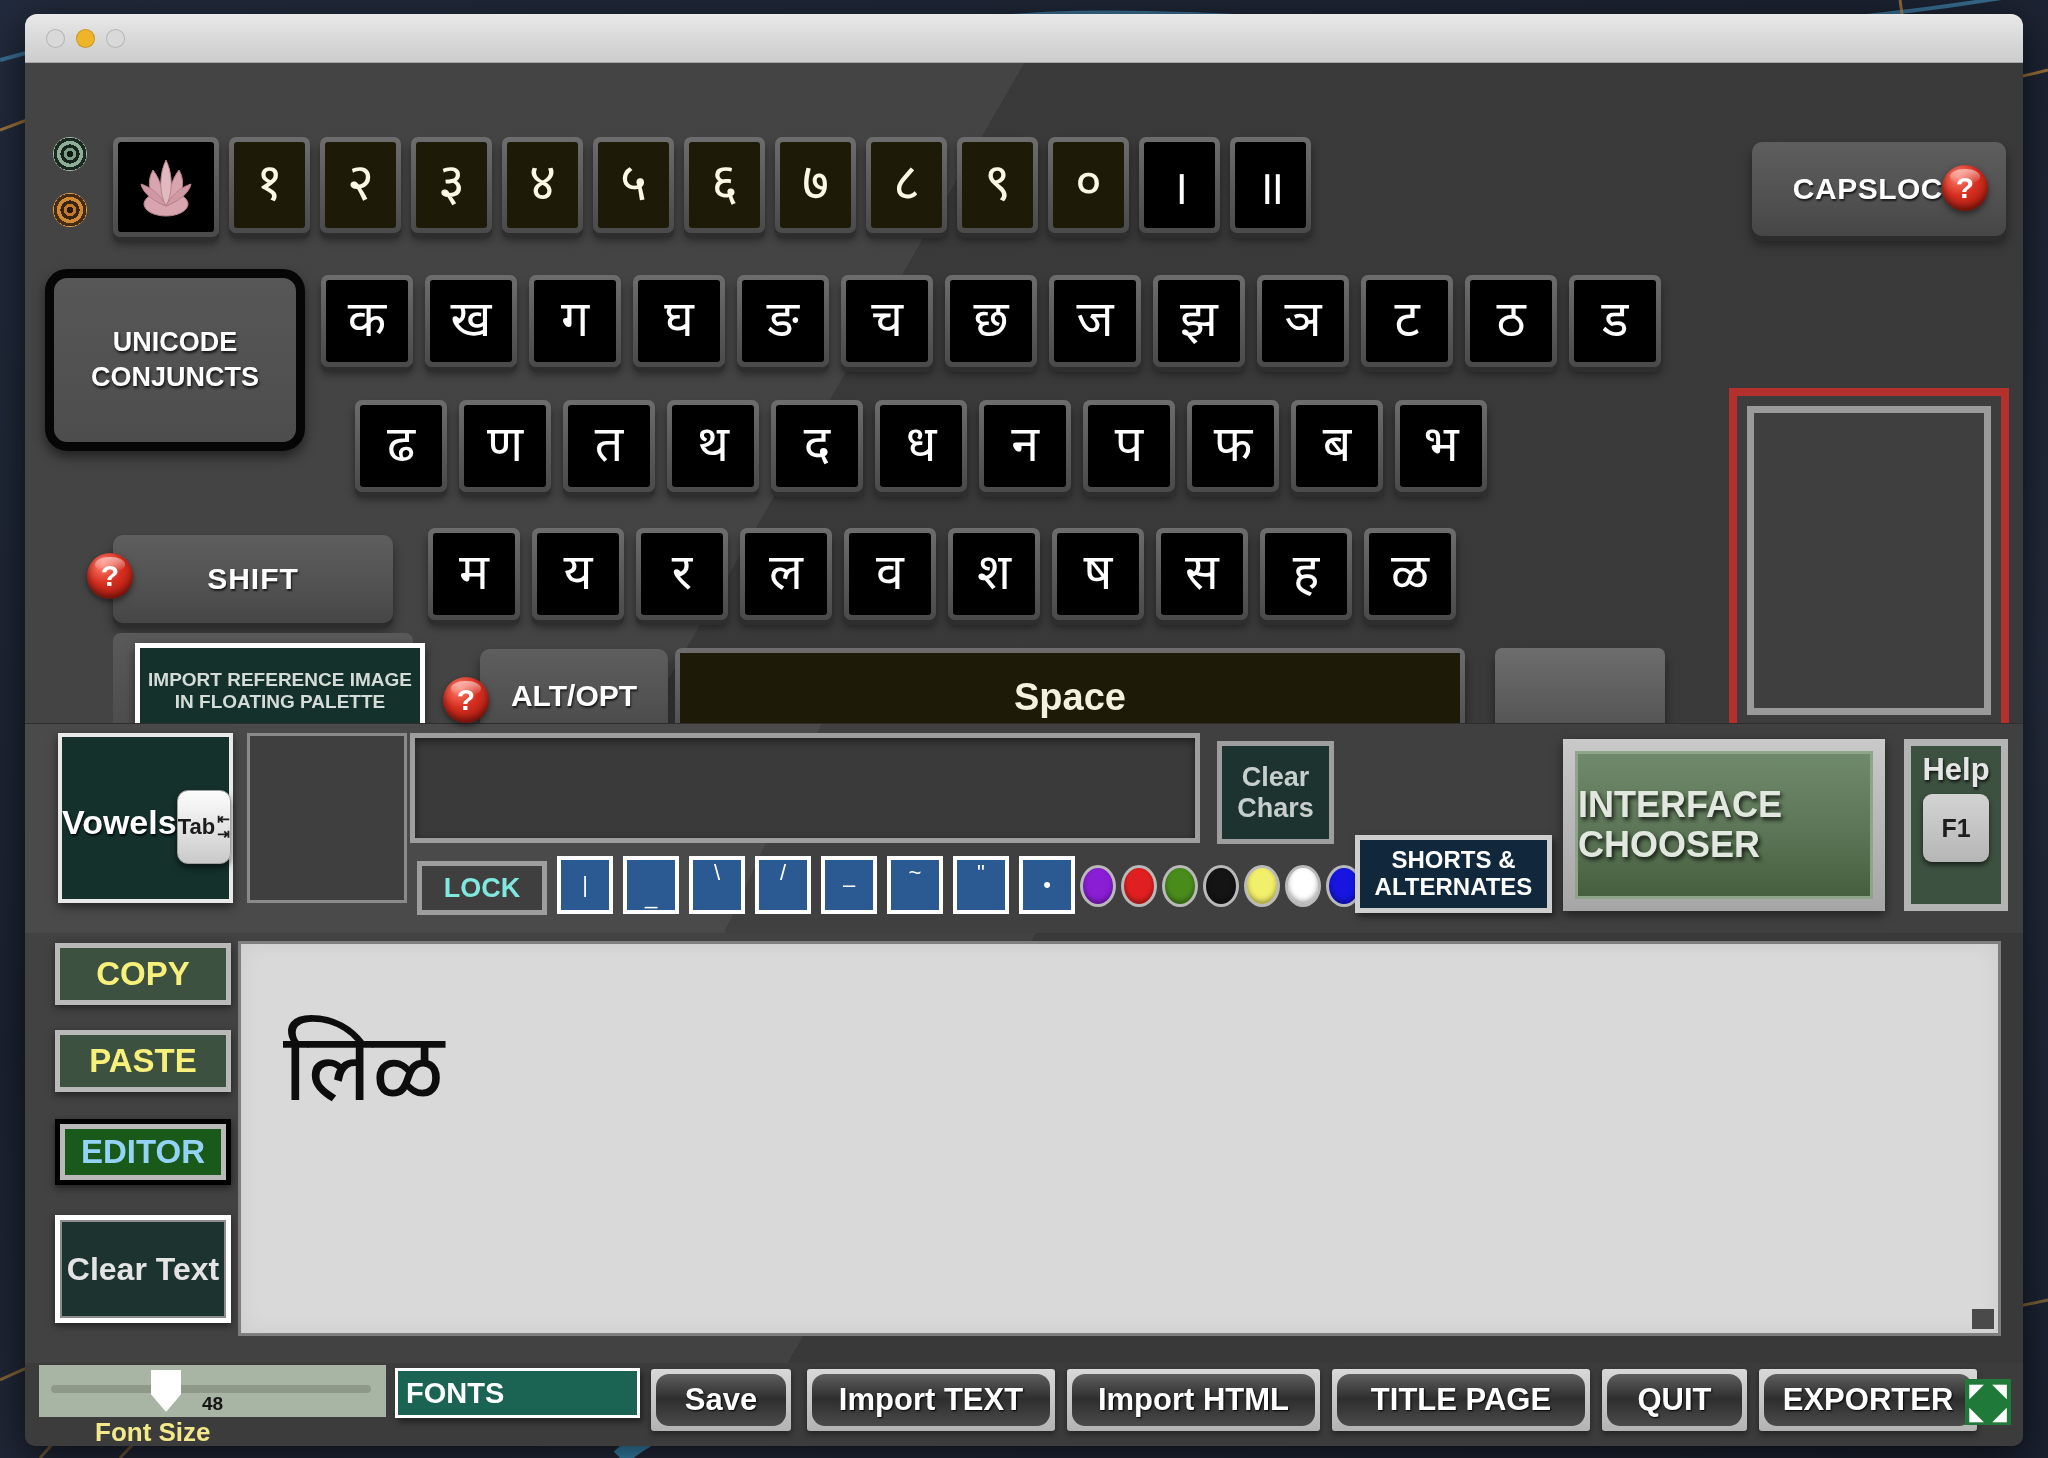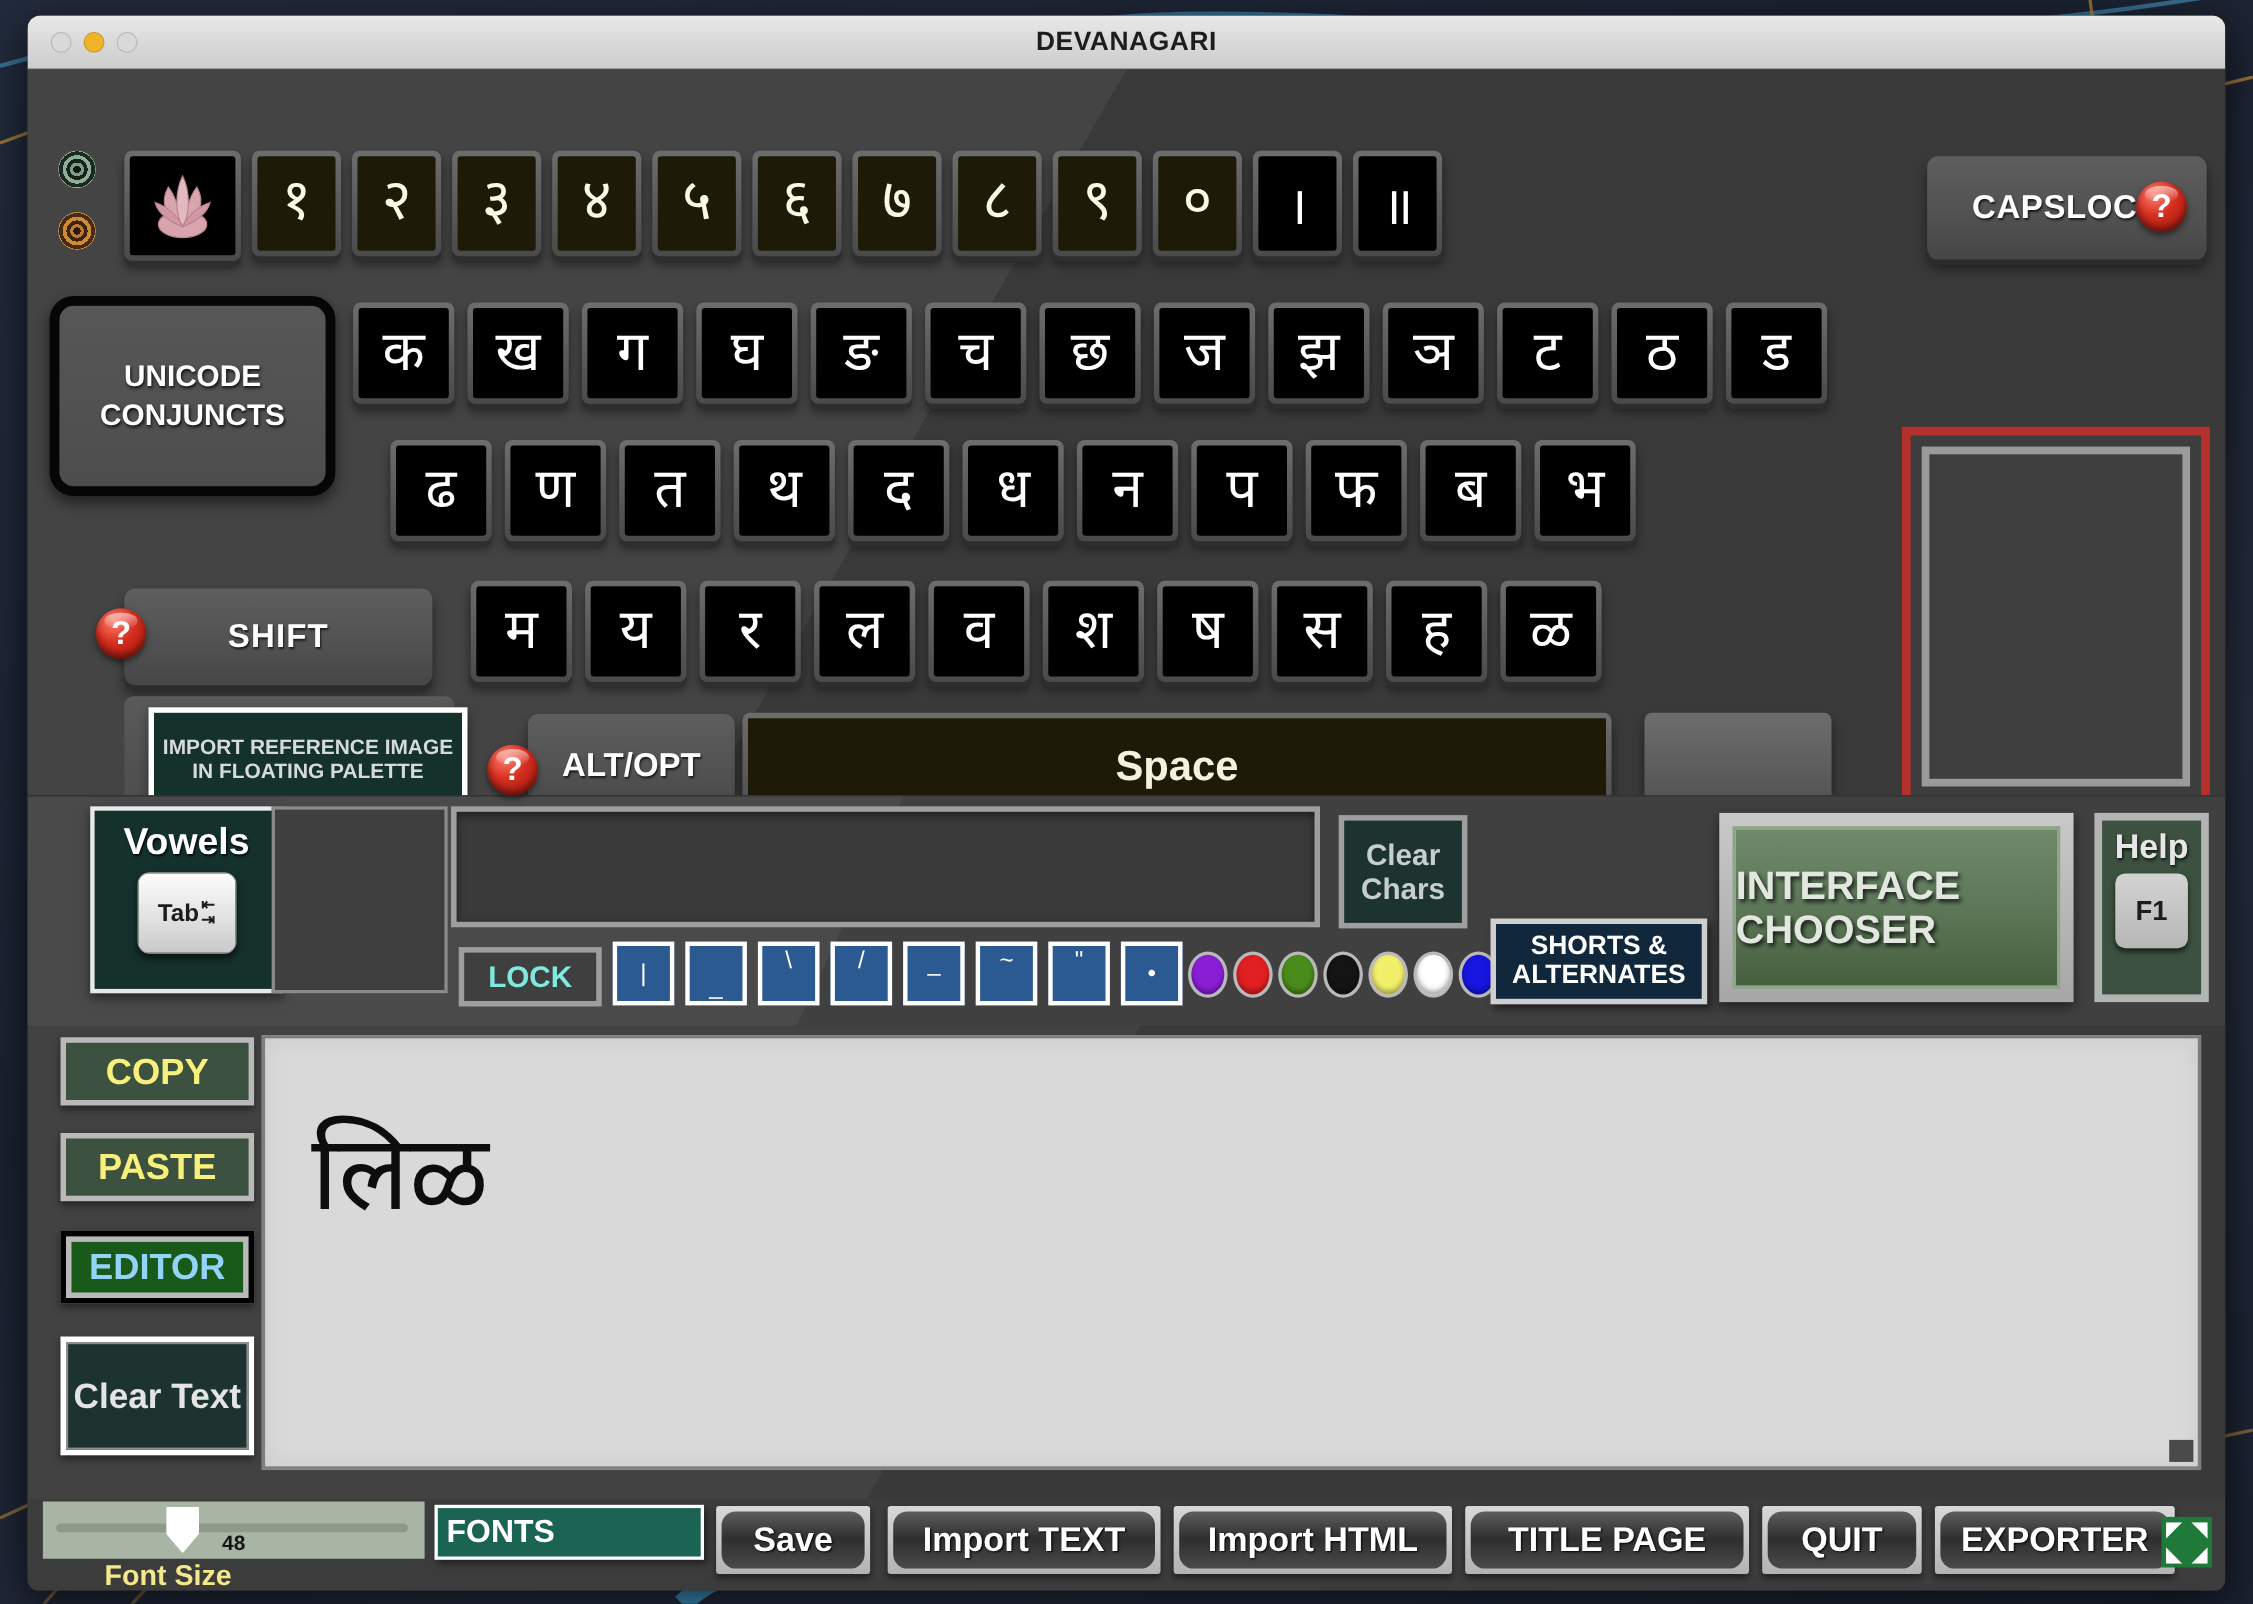--- a/index.html
+++ b/index.html
@@ -219,23 +219,22 @@
     position: absolute; left: 0; top: 709px; width: 100%; height: 210px;
     background: #434343;
     background-image: linear-gradient(115deg, rgba(255,255,255,.04) 0 38%, rgba(0,0,0,.05) 38% 100%);
     border-top: 1px solid #2e2e2e;
   }
 
   #vowels {
     position: absolute; left: 33px; top: 9px;
     width: 175px; height: 170px;
     background: #14312c; border: 4px solid #e9e9e9;
-    display: flex; flex-direction: column; align-items: center; padding-top: 9px;
+    display: flex; flex-direction: row; align-items: center; padding-top: 9px;
     box-shadow: 0 4px 9px rgba(0,0,0,.5);
-    margin-left: 24px;
   }
   #vowels-label { color: #fff; font-size: 34px; font-weight: bold; text-shadow: 1px 2px 2px rgba(0,0,0,.8); }
   #tabkey {
     margin-top: 8px; width: 90px; height: 74px; border-radius: 11px;
     background: linear-gradient(180deg,#fdfdfd 0%,#e2e2e2 55%,#c9c9c9 100%);
     border: 1px solid #9f9f9f;
     box-shadow: 0 4px 6px rgba(0,0,0,.55);
     display: flex; align-items: center; justify-content: center; gap: 2px;
     color: #1c1c1c; font-size: 22px; font-weight: bold;
   }
@@ -455,21 +454,20 @@
 </div>
 
 <div id="window">
 
   <div id="titlebar">
     <div class="lights">
       <div class="light l-close"></div>
       <div class="light l-min"></div>
       <div class="light l-zoom"></div>
     </div>
-    <div id="win-title">DEVANAGARI</div>
   </div>
 
   <div id="kbd">
 
     <div class="disc disc-green"></div>
     <div class="disc disc-orange"></div>
 
     <div class="kbrow" style="left:88px; top:74px; gap:10px;">
       <div class="key key-lotus">
         <div class="face">

